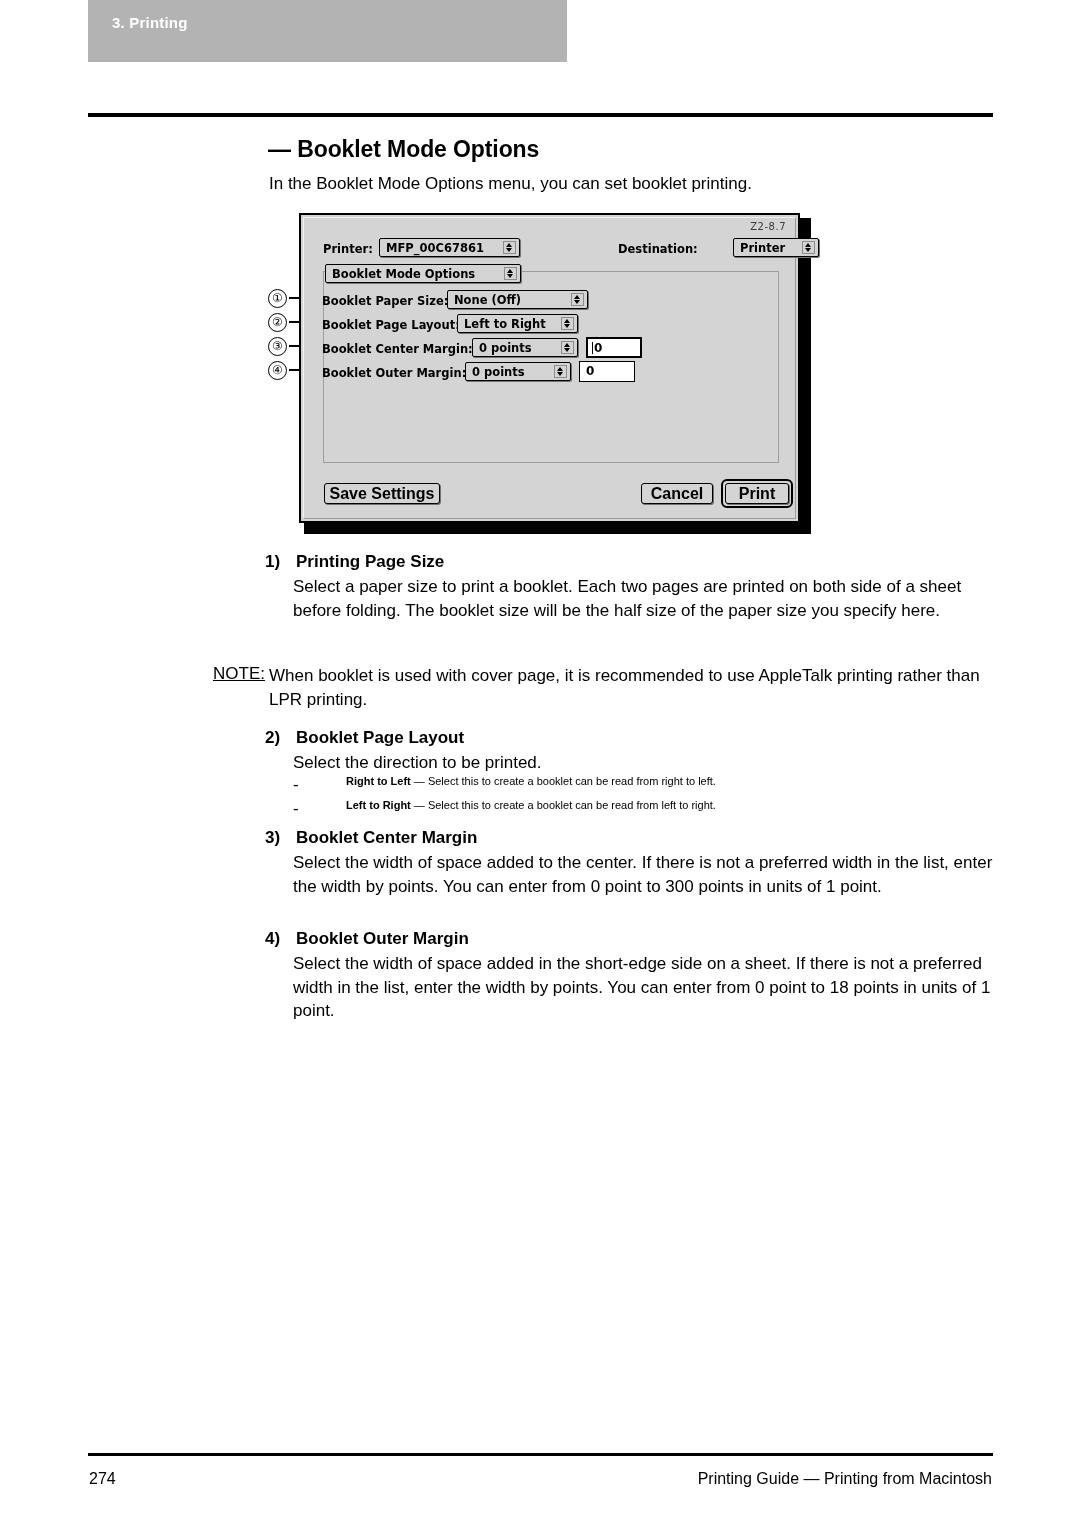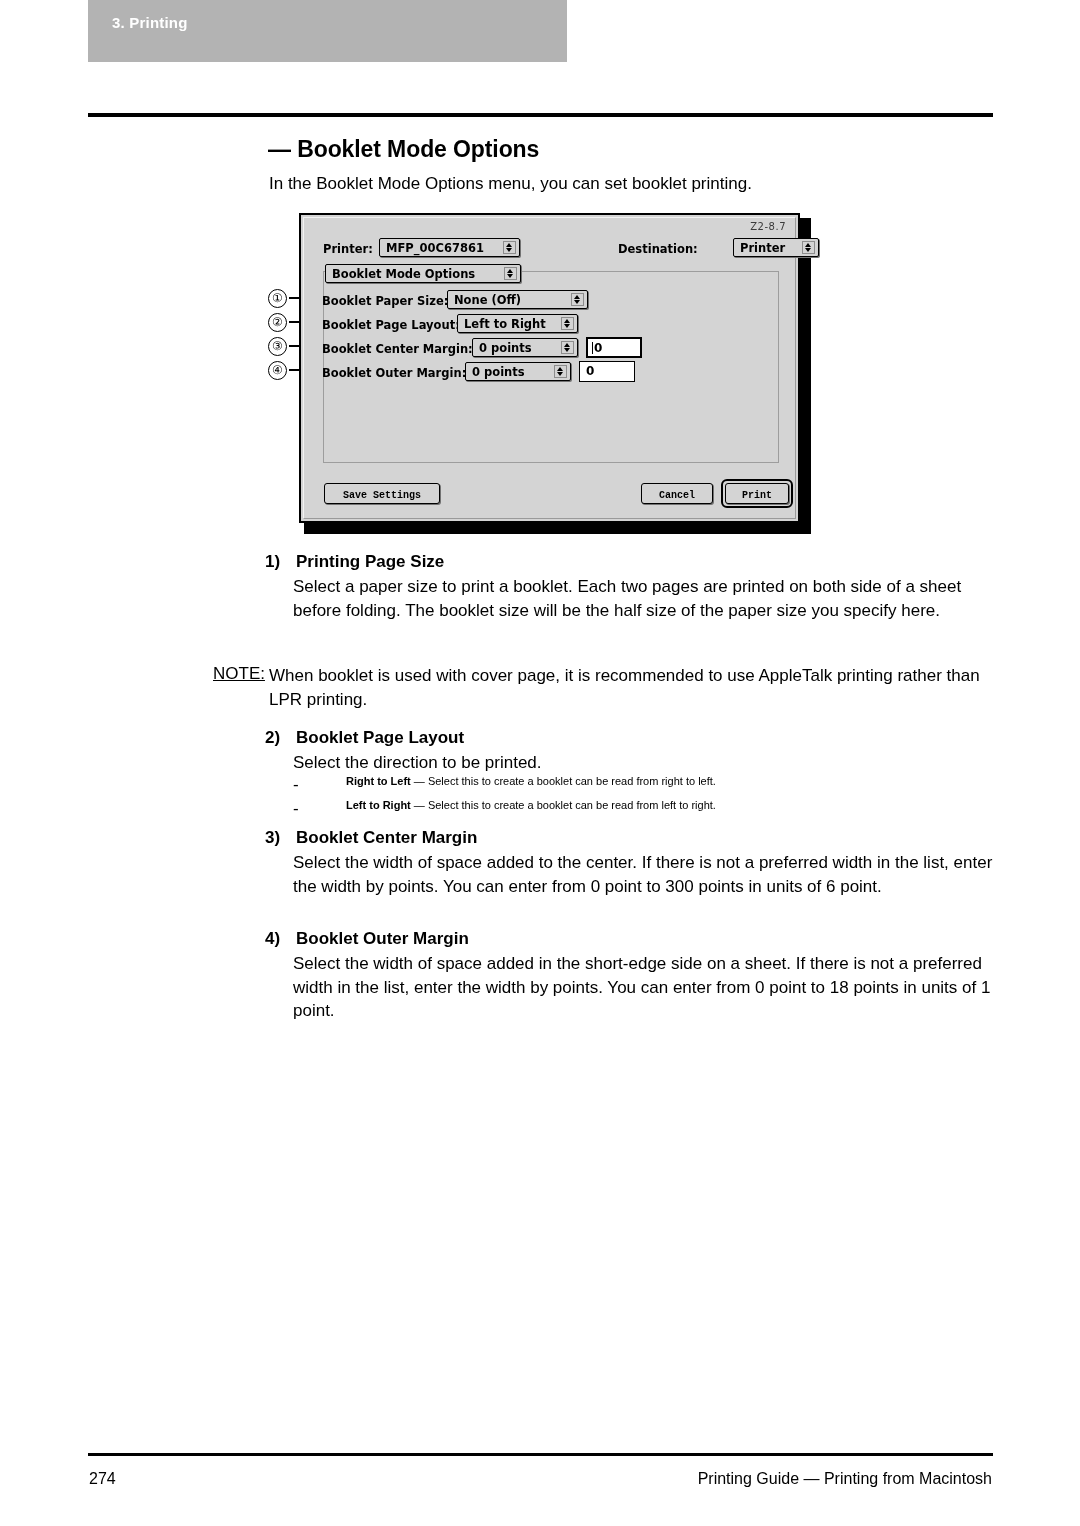--- a/index.html
+++ b/index.html
@@ -214,22 +214,22 @@
     position: absolute;
     height: 21px;
     background: #d4d4d4;
     border: 1px solid #000000;
     border-radius: 3px;
     box-sizing: border-box;
     box-shadow: 1px 1px 0 #737373;
     text-align: center;
   }
   .push-button .btn-text {
-    font-family: Liberation Mono, monospace;
-    font-size: 10px;
+    font-family: Liberation Sans, sans-serif;
+    font-size: 16px;
     font-weight: bold;
     line-height: 19px;
     white-space: nowrap;
   }
   .default-ring {
     position: absolute;
     border: 2px solid #000000;
     border-radius: 6px;
     box-sizing: border-box;
   }
@@ -420,21 +420,21 @@
   <span>— Select this to create a booklet can be read from right to left.</span>
 </div>
 <div class="dash-bullet" style="left:293px; top:799px;">-</div>
 <div class="bullet-line" style="left:322px; top:799px;">
   <b>Left to Right</b>
   <span>— Select this to create a booklet can be read from left to right.</span>
 </div>
 
 <div class="item-num" style="left:265px; top:828px;">3)</div>
 <div class="item-title" style="left:296px; top:828px;">Booklet Center Margin</div>
-<div class="para" style="left:293px; top:851px; width:702px;">Select the width of space added to the center.  If there is not a preferred width in the list, enter the width by points.  You can enter from 0 point to 300 points in units of 6 point.</div>
+<div class="para" style="left:293px; top:851px; width:702px;">Select the width of space added to the center.  If there is not a preferred width in the list, enter the width by points.  You can enter from 0 point to 300 points in units of 1 point.</div>
 
 <div class="item-num" style="left:265px; top:929px;">4)</div>
 <div class="item-title" style="left:296px; top:929px;">Booklet Outer Margin</div>
 <div class="para" style="left:293px; top:952px; width:702px;">Select the width of space added in the short-edge side on a sheet.  If there is not a preferred width in the list, enter the width by points.  You can enter from 0 point to 18 points in units of 1 point.</div>
 
 <div class="bottom-rule"></div>
 <div class="page-number">274</div>
 <div class="footer-text">Printing Guide — Printing from Macintosh</div>
 
 </body></html>

